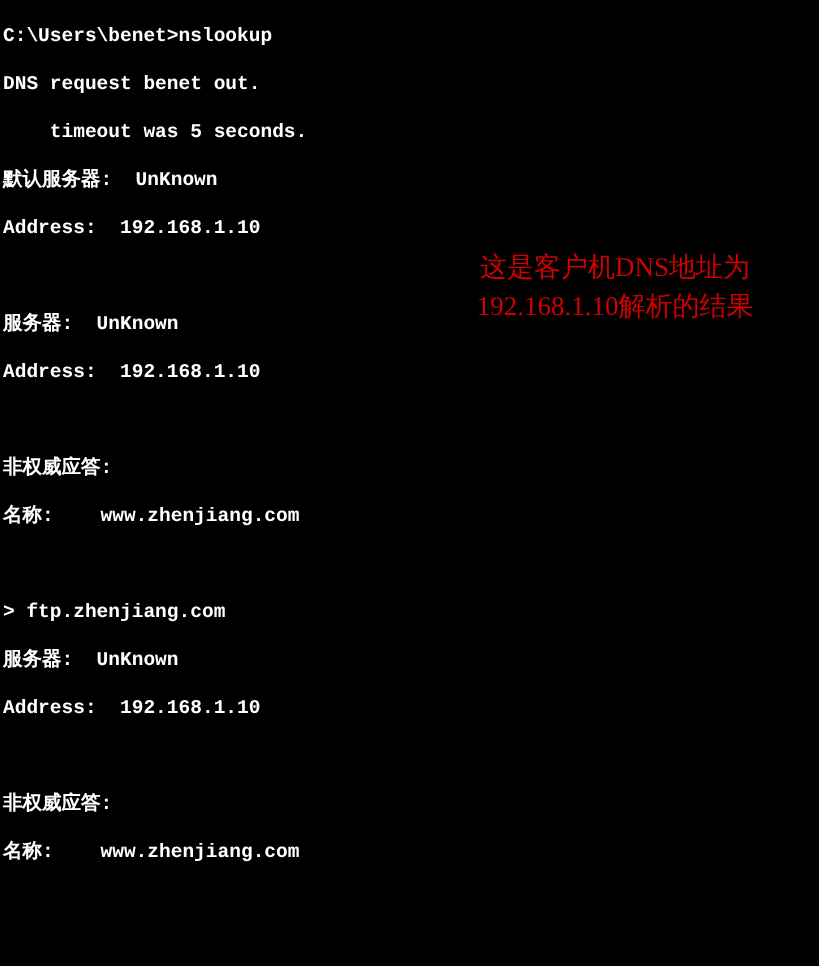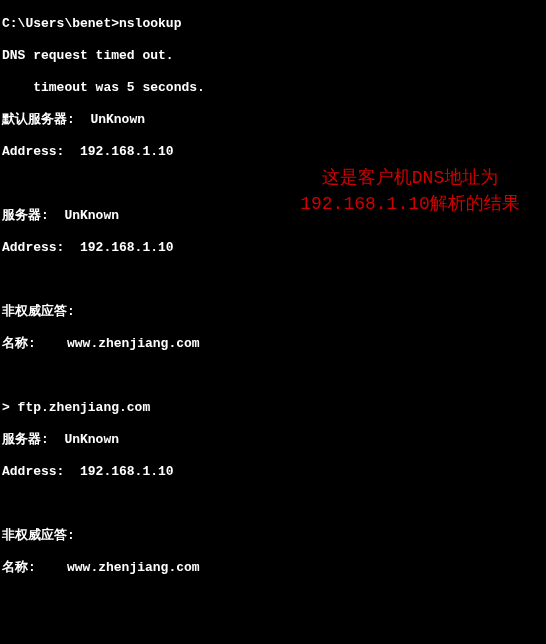--- a/index.html
+++ b/index.html
@@ -21,34 +21,34 @@
     left: 0;
     padding: 0 2px;
     color: #fff;
     white-space: pre;
   }
   .annotation {
     position: absolute;
     left: 285px;
     top: 165px;
     color: #d00000;
-    font-family: Liberation Mono, monospace;
+    font-family: Liberation Serif, serif;
     font-size: 18px;
     line-height: 26px;
     text-align: center;
     font-weight: normal;
     width: 250px;
   }
 </style>
 </head>
 <body>
 
 <div class="term">
 <div>C:\Users\benet&gt;nslookup</div>
-<div>DNS request timed out.</div>
+<div>DNS request benet out.</div>
 <div>    timeout was 5 seconds.</div>
 <div>默认服务器:  UnKnown</div>
 <div>Address:  192.168.1.10</div>
 <div>&nbsp;</div>
 <div>服务器:  UnKnown</div>
 <div>Address:  192.168.1.10</div>
 <div>&nbsp;</div>
 <div>非权威应答:</div>
 <div>名称:    www.zhenjiang.com</div>
 <div>&nbsp;</div>

